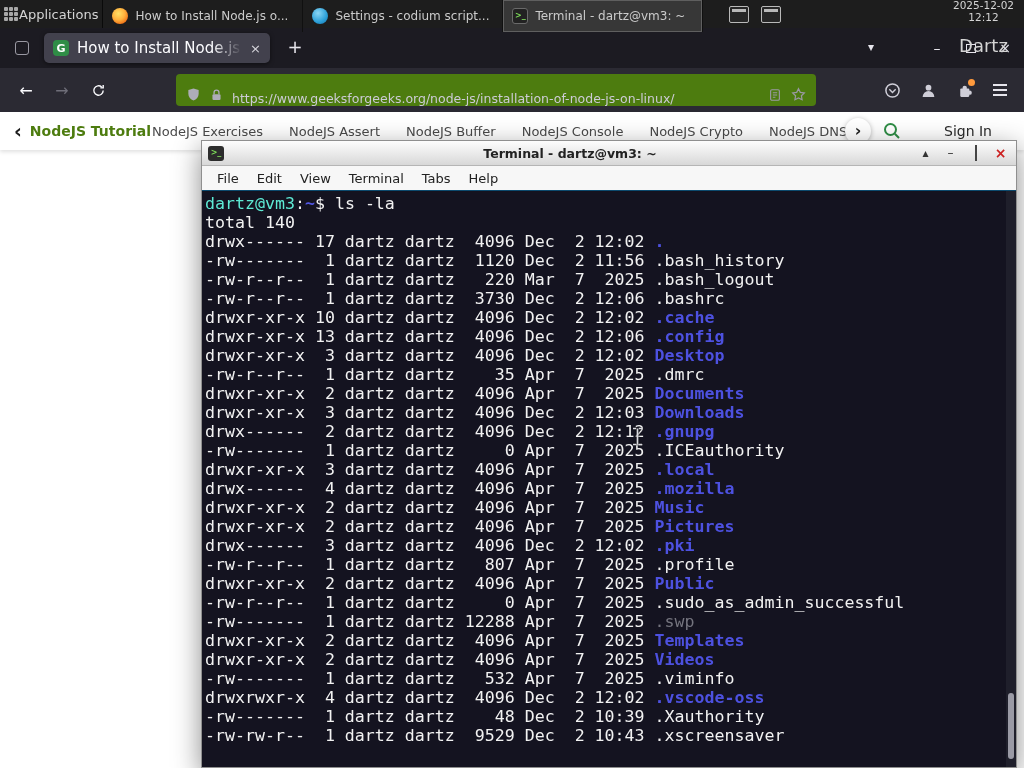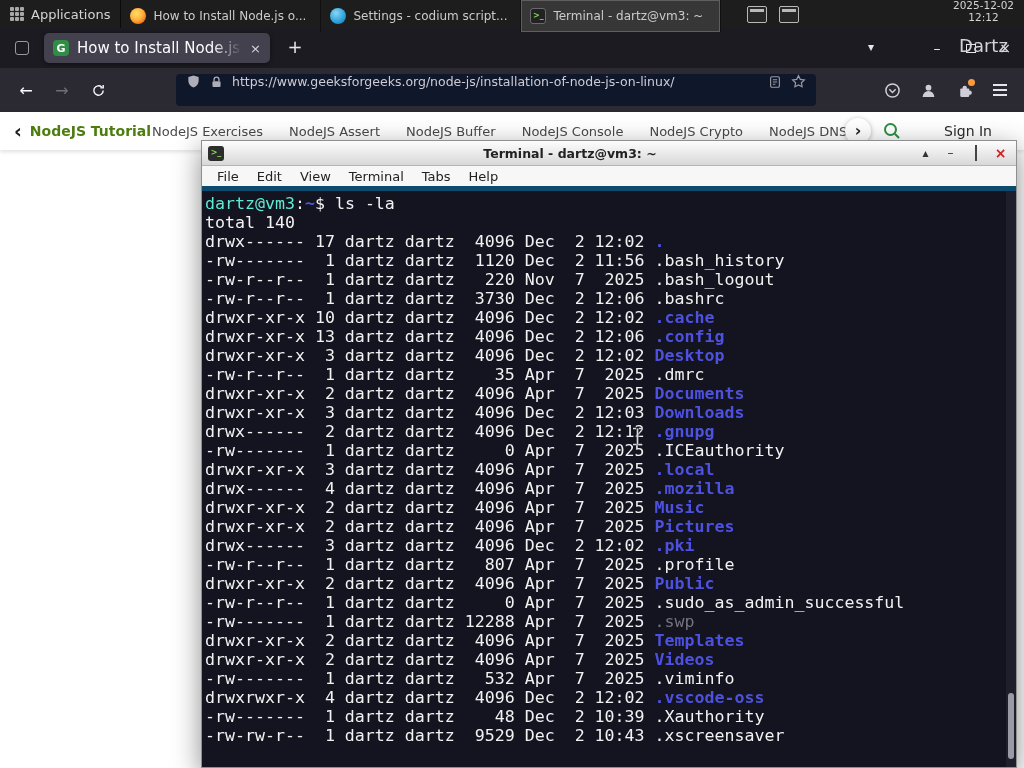--- a/index.html
+++ b/index.html
@@ -2,21 +2,21 @@
 <html><head>
 <meta charset="utf-8">
 <style>
   * { margin:0; padding:0; box-sizing:border-box; }
   html,body { width:1024px; height:768px; }
   body { font-family:"DejaVu Sans", sans-serif; background:#000; }
   .screen { position:relative; width:1024px; height:768px; overflow:hidden; background:#fff; }
 
   
   .taskbar { position:absolute; top:0; left:0; width:100%; height:28px; background:#1d1d1d; display:flex; align-items:center; color:#d4d4d4; z-index:30; }
-  .apps-btn { display:flex; align-items:center; gap:7px; padding:0 10px; height:100%; font-size:13px; cursor:default; }
+  .apps-btn { display:flex; align-items:center; gap:1px; padding:0 4px; height:100%; font-size:13px; cursor:default; }
   .apps-icon { width:14px; height:14px; display:grid; grid-template-columns:repeat(3,1fr); gap:1.5px; }
   .apps-icon i { background:#a8a8a8; border-radius:1px; }
   .tb-sep { width:1px; height:100%; background:#0a0a0a; }
   .tb-windows { display:flex; height:100%; }
   .tb-win { width:200px; display:flex; align-items:center; gap:7px; padding:16px 9px; border-right:1px solid #101010; font-size:12px; color:#cbcbcb; overflow:hidden; white-space:nowrap; }
   .tb-win.active { background:#373737; box-shadow:inset 0 0 0 1px #5f5f5f; }
   .tb-title { overflow:hidden; }
   .tb-ic { flex:0 0 16px; width:16px; height:16px; }
   .ic-firefox { border-radius:50%; background:radial-gradient(circle at 40% 35%, #ffe066 0%, #ffb13d 45%, #f06f15 78%, #d64b0c 100%); }
   .ic-codium { border-radius:50%; background:radial-gradient(circle at 38% 32%, #8ad6f5, #2b9fd8 60%, #176fa5); }
@@ -44,21 +44,21 @@
   .win-max { right:38px; }
   .win-close { right:4px; }
   .max-box { width:10px; height:9px; border:1.5px solid #e6e5ec; }
 
   
   .navbar { position:absolute; top:68px; left:0; width:100%; height:44px; background:#2b2a33; }
   .nav-ic { position:absolute; top:8px; width:28px; height:28px; display:flex; align-items:center; justify-content:center; border-radius:4px; color:#fbfbfe; font-size:16px; }
   .back { left:12px; }
   .fwd { left:48px; color:#6f6e79; }
   .reload { left:84px; }
-  .urlbar { position:absolute; left:176px; top:6px; width:640px; height:32px; background:#0f172a; border-radius:4px; display:flex; align-items:flex-start; gap:9px; padding:0 10px; }
+  .urlbar { position:absolute; left:176px; top:6px; width:640px; height:32px; background:#4d7c0f; border-radius:4px; display:flex; align-items:flex-end; gap:9px; padding:0 10px; }
   .url-text { flex:1; font-size:12.5px; color:#cdccd6; white-space:nowrap; overflow:hidden; }
   .nav-right { position:absolute; top:8px; width:28px; height:28px; display:flex; align-items:center; justify-content:center; }
   .pocket { right:118px; } .account { right:82px; } .puzzle { right:46px; } .hammenu { right:10px; }
   .ham { width:14px; height:2px; background:#e6e5ec; box-shadow:0 -5px 0 #e6e5ec, 0 5px 0 #e6e5ec; }
   .notif-dot { position:absolute; right:3px; top:3px; width:7px; height:7px; border-radius:50%; background:#ff9a3d; }
 
   
   .sitenav { position:absolute; top:112px; left:0; width:100%; height:38px; background:#fff; box-shadow:0 2px 4px rgba(0,0,0,.12); display:flex; align-items:center; color:#414141; z-index:5; }
   .sn-chevron { font-size:19px; font-weight:bold; color:#1c1c1c; margin:0 8px 0 14px; line-height:1; }
   .sn-title { font-size:14px; font-weight:bold; color:#4d7c0f; white-space:nowrap; }
@@ -71,21 +71,21 @@
   .page { position:absolute; top:150px; left:0; width:100%; height:618px; background:#fff; }
 
   
   .termwin { position:absolute; left:201px; top:140px; width:816px; height:628px; z-index:10; border:1px solid #8f8f8f; box-shadow:0 8px 26px rgba(0,0,0,.45); display:flex; flex-direction:column; background:#141320; }
   .term-titlebar { height:25px; flex:0 0 25px; background:linear-gradient(#fdfdfd,#d8d8d8); display:flex; align-items:center; padding:0 6px; gap:6px; border-bottom:1px solid #b5b5b5; }
   .term-ic { width:16px; height:15px; background:#2c2c2c; border-radius:3px; color:#7ede58; font-size:8px; font-weight:bold; display:flex; align-items:center; justify-content:center; line-height:1; }
   .term-title { flex:1; text-align:center; font-weight:bold; font-size:12.5px; color:#222; white-space:nowrap; overflow:hidden; }
   .tt-btn { width:19px; text-align:center; font-size:12px; color:#333; line-height:1; }
   .tt-close { color:#cc2222; font-weight:bold; font-size:14px; }
   .tt-maxbox { width:10px; height:9px; border:1.5px solid #444; margin:0 auto; }
-  .term-menubar { height:25px; flex:0 0 25px; background:#f7f7f7; border-bottom:5px solid #0c4a6e; display:flex; align-items:center; padding:0 6px; font-size:13px; color:#222; }
+  .term-menubar { height:25px; flex:0 0 25px; background:#f7f7f7; border-bottom:1px solid #0c4a6e; display:flex; align-items:center; padding:0 6px; font-size:13px; color:#222; }
   .menu-item { padding:2px 9px; }
   .term-body { flex:1; position:relative; background:#141320; color:#f2f2f2; font-family:"DejaVu Sans Mono", monospace; font-size:16.6px; line-height:19px; padding:3px 0 0 3px; overflow:hidden; }
   .tline { white-space:pre; }
   .prompt-user { color:#5eead4; font-weight:normal; }
   .prompt-path { color:#5156e2; font-weight:bold; }
   .name-dir { color:#4d51e0; font-weight:bold; }
   .name-file { color:#f2f2f2; }
   .name-dim { color:#74747e; }
   .term-scroll { position:absolute; right:0; top:0; width:10px; height:100%; background:rgba(255,255,255,.05); }
   .term-thumb { position:absolute; right:2px; bottom:8px; width:6px; height:66px; background:#9a9aa5; border-radius:3px; }
@@ -259,21 +259,21 @@
         <span class="menu-item">Terminal</span>
         <span class="menu-item">Tabs</span>
         <span class="menu-item">Help</span>
       </div>
     <div class="term-body">
       <div class="tline"><span class="prompt-user">dartz@vm3</span><span>:</span><span class="prompt-path">~</span><span>$ </span><span>ls -la</span></div>
       <div class="tline">total 140</div>
       <div>
           <div class="tline"><span>drwx------ 17 dartz dartz  4096 Dec  2 12:02 </span><span class="name-dir">.</span></div>
           <div class="tline"><span>-rw-------  1 dartz dartz  1120 Dec  2 11:56 </span><span class="name-file">.bash_history</span></div>
-          <div class="tline"><span>-rw-r--r--  1 dartz dartz   220 Nov  7  2025 </span><span class="name-file">.bash_logout</span></div>
+          <div class="tline"><span>-rw-r--r--  1 dartz dartz   220 Mar  7  2025 </span><span class="name-file">.bash_logout</span></div>
           <div class="tline"><span>-rw-r--r--  1 dartz dartz  3730 Dec  2 12:06 </span><span class="name-file">.bashrc</span></div>
           <div class="tline"><span>drwxr-xr-x 10 dartz dartz  4096 Dec  2 12:02 </span><span class="name-dir">.cache</span></div>
           <div class="tline"><span>drwxr-xr-x 13 dartz dartz  4096 Dec  2 12:06 </span><span class="name-dir">.config</span></div>
           <div class="tline"><span>drwxr-xr-x  3 dartz dartz  4096 Dec  2 12:02 </span><span class="name-dir">Desktop</span></div>
           <div class="tline"><span>-rw-r--r--  1 dartz dartz    35 Apr  7  2025 </span><span class="name-file">.dmrc</span></div>
           <div class="tline"><span>drwxr-xr-x  2 dartz dartz  4096 Apr  7  2025 </span><span class="name-dir">Documents</span></div>
           <div class="tline"><span>drwxr-xr-x  3 dartz dartz  4096 Dec  2 12:03 </span><span class="name-dir">Downloads</span></div>
           <div class="tline"><span>drwx------  2 dartz dartz  4096 Dec  2 12:12 </span><span class="name-dir">.gnupg</span></div>
           <div class="tline"><span>-rw-------  1 dartz dartz     0 Apr  7  2025 </span><span class="name-file">.ICEauthority</span></div>
           <div class="tline"><span>drwxr-xr-x  3 dartz dartz  4096 Apr  7  2025 </span><span class="name-dir">.local</span></div>

